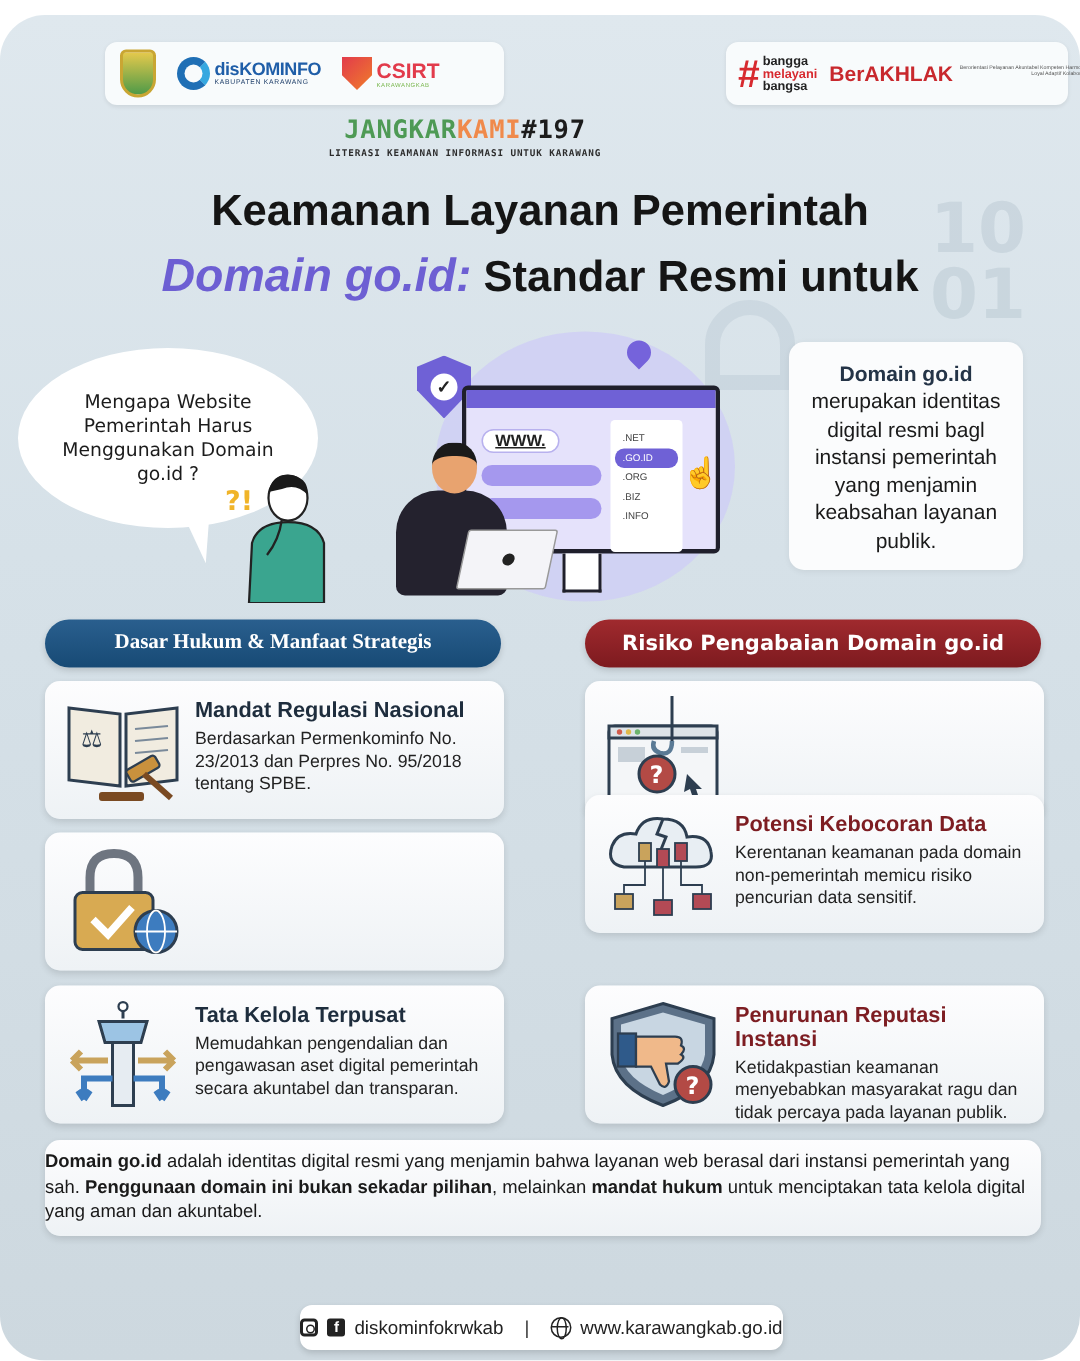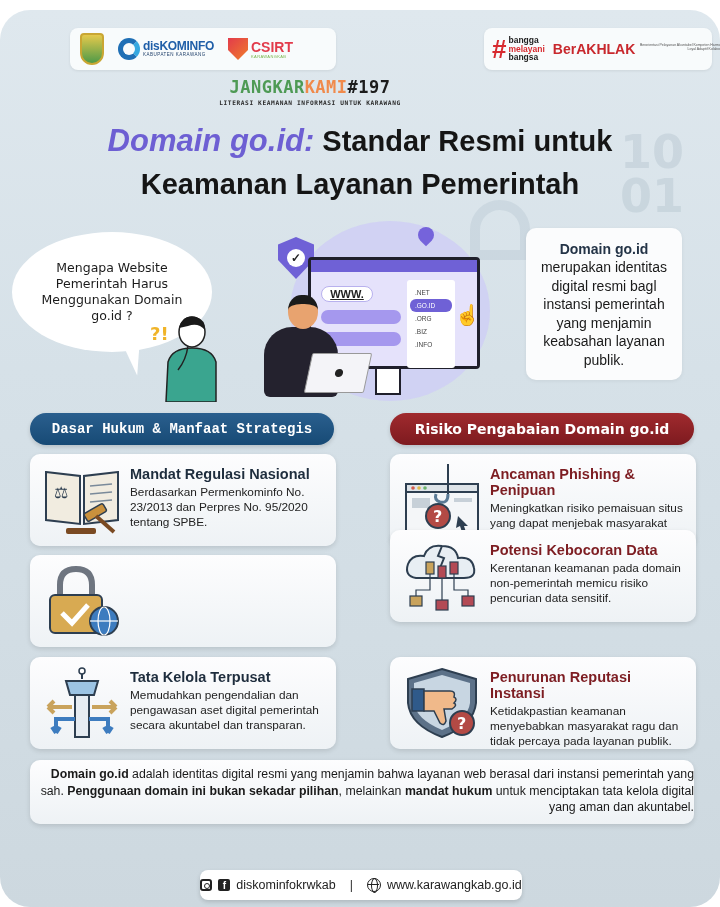--- a/index.html
+++ b/index.html
@@ -89,40 +89,40 @@
   }
   .def-title { font-size: 14px; font-weight: bold; color: #243447; line-height: 18px; }
   .def-body { font-size: 14px; color: #1a1a1a; line-height: 18.5px; }
 
   .section-pill {
     position: absolute; top: 403px; height: 32px; border-radius: 16px;
     color: #fff; font-size: 15.5px; font-weight: bold;
     display: flex; align-items: center; justify-content: center;
     box-shadow: 0 2px 4px rgba(0,0,0,0.15);
   }
-  .pill-left { left: 30px; width: 304px; background: linear-gradient(180deg,#2a5f8e,#174a75); font-family: Liberation Mono, monospace; font-size: 14px; }
+  .pill-left { left: 30px; width: 304px; background: linear-gradient(180deg,#2a5f8e,#174a75); font-family: Liberation Serif, serif; font-size: 14px; }
   .pill-right { left: 390px; width: 304px; background: linear-gradient(180deg,#a02a2e,#7d1a1f); font-family: "DejaVu Sans", sans-serif; font-size: 14px; }
 
   .card {
     position: absolute; width: 306px; height: 92px;
     background: linear-gradient(180deg,#fdfdfe,#eef2f5);
     border-radius: 10px; box-shadow: 0 2px 5px rgba(0,0,0,0.12);
   }
   .card .ic { position: absolute; left: 12px; top: 10px; width: 80px; height: 72px; }
   .card .txt { position: absolute; left: 100px; top: 12px; right: 8px; }
   .card-title { font-size: 14.5px; font-weight: bold; line-height: 16px; }
   .card-title.blue { color: #1e2d3d; }
   .card-title.red { color: #7d1d22; }
   .card-body { font-size: 11.8px; color: #222; line-height: 15px; margin-top: 3px; }
 
   .summary {
     position: absolute; left: 30px; top: 750px; width: 664px; height: 64px;
     background: linear-gradient(180deg,#fdfdfe,#eef2f5); border-radius: 10px;
     box-shadow: 0 2px 5px rgba(0,0,0,0.12);
-    text-align: right; font-size: 12.3px; line-height: 16.5px; color: #1a1a1a; padding-top: 6px;
+    text-align: left; font-size: 12.3px; line-height: 16.5px; color: #1a1a1a; padding-top: 6px;
   }
   .summary b { font-weight: bold; }
 
   .footer {
     position: absolute; left: 200px; top: 860px; width: 322px; height: 30px;
     background: #fff; border-radius: 8px; box-shadow: 0 2px 4px rgba(0,0,0,0.15);
     display: flex; align-items: center; justify-content: center; gap: 6px; font-size: 12.5px; color: #222;
   }
   .ig { width: 12px; height: 12px; border: 2px solid #222; border-radius: 3px; position: relative; }
   .ig::after { content:""; position:absolute; left:2px; top:2px; width:4px; height:4px; border:1.5px solid #222; border-radius:50%; }
@@ -175,22 +175,22 @@
   </div>
 
   <div class="series">
     <div class="series-title">
       <span class="g">JANGKAR</span><span class="o">KAMI</span><span class="d">#197</span>
     </div>
     <div class="series-sub">LITERASI KEAMANAN INFORMASI UNTUK KARAWANG</div>
   </div>
 
   <div class="headline">
+    <div><span class="dark">Keamanan Layanan Pemerintah</span></div>
     <div><span class="accent">Domain go.id:</span><span class="dark"> Standar Resmi untuk</span></div>
-    <div><span class="dark">Keamanan Layanan Pemerintah</span></div>
   </div>
 
   <div class="bubble-tail"></div>
   <div class="bubble">
     <div class="bubble-text">Mengapa Website Pemerintah Harus Menggunakan Domain go.id ?</div>
   </div>
   <svg class="thinker" viewBox="0 0 70 92">
     <text x="0" y="30" font-size="18" font-weight="bold" fill="#f0b429" font-family="DejaVu Sans, sans-serif">?!</text>
     <ellipse cx="42" cy="22" rx="13" ry="15" fill="#fff" stroke="#222" stroke-width="1.5"></ellipse>
     <path d="M29 18 Q32 4 46 7 Q56 10 55 20 Q48 12 38 16 Z" fill="#1a1a1a"></path>
@@ -242,21 +242,21 @@
       <line x1="48" y1="22" x2="70" y2="20" stroke="#7a8a9a" stroke-width="1.5"></line>
       <line x1="48" y1="30" x2="70" y2="28" stroke="#7a8a9a" stroke-width="1.5"></line>
       <line x1="48" y1="38" x2="70" y2="36" stroke="#7a8a9a" stroke-width="1.5"></line>
       <text x="12" y="34" font-size="16" fill="#2d3e50">⚖</text>
       <rect x="42" y="44" width="22" height="9" rx="2" fill="#c9913d" stroke="#2d3e50" stroke-width="1.5" transform="rotate(-30 53 48)"></rect>
       <line x1="54" y1="52" x2="72" y2="68" stroke="#7a4a22" stroke-width="4"></line>
       <rect x="24" y="64" width="30" height="6" rx="2" fill="#7a4a22"></rect>
     </svg>
     <div class="txt">
       <div class="card-title blue">Mandat Regulasi Nasional</div>
-      <div class="card-body">Berdasarkan Permenkominfo No. 23/2013 dan Perpres No. 95/2020 tentang SPBE.</div>
+      <div class="card-body">Berdasarkan Permenkominfo No. 23/2013 dan Perpres No. 95/2018 tentang SPBE.</div>
     </div>
   </div>
 
   <div class="card" style="left:30px;top:545px;">
     <svg class="ic" viewBox="0 0 80 72">
       <path d="M18 30 V20 Q18 4 34 4 Q50 4 50 20 V30" fill="none" stroke="#6e7580" stroke-width="6"></path>
       <rect x="8" y="30" width="52" height="38" rx="5" fill="#d8aa52" stroke="#2d3e50" stroke-width="2"></rect>
       <path d="M20 48 L30 58 L46 40" stroke="#fff" stroke-width="5" fill="none"></path>
       <circle cx="62" cy="56" r="14" fill="#3d7cbf" stroke="#2d3e50" stroke-width="2"></circle>
       <ellipse cx="62" cy="56" rx="6" ry="14" fill="none" stroke="#fff" stroke-width="1.2"></ellipse>
@@ -289,24 +289,20 @@
         <circle cx="17" cy="24" r="1.8" fill="#e0b94a"></circle>
         <circle cx="23" cy="24" r="1.8" fill="#6cb36c"></circle>
       <line x1="46" y1="0" x2="46" y2="30" stroke="#2d3e50" stroke-width="2"></line>
       <path d="M46 30 Q46 40 38 38 Q32 36 34 30" stroke="#5a7a95" stroke-width="3" fill="none"></path>
       <rect x="10" y="34" width="18" height="10" fill="#c7d0d8"></rect>
       <rect x="52" y="34" width="18" height="4" fill="#c7d0d8"></rect>
       <circle cx="36" cy="52" r="12" fill="#b34a45" stroke="#2d3e50" stroke-width="2"></circle>
       <text x="31" y="58" font-size="16" font-weight="bold" fill="#fff" font-family="DejaVu Sans, sans-serif">?</text>
       <path d="M56 52 L66 62 L62 62 L64 68 L60 68 L58 62 L54 64 Z" fill="#2d3e50"></path>
     </svg>
-    <div class="txt">
-      <div class="card-title red">Ancaman Phishing &amp; Penipuan</div>
-      <div class="card-body">Meningkatkan risiko pemaisuan situs yang dapat menjebak masyarakat dengan informasi paisu.</div>
-    </div>
   </div>
 
   <div class="card" style="left:390px;top:520px;padding-left:36px;">
     <svg class="ic" viewBox="0 0 80 72">
       <path d="M14 38 Q2 36 6 24 Q10 14 22 16 Q26 4 40 6 Q54 6 56 18 Q70 16 72 28 Q74 38 62 38 Z" fill="#e8eef3" stroke="#2d3e50" stroke-width="2"></path>
       <path d="M40 6 L36 16 L42 18 L38 28" stroke="#2d3e50" stroke-width="2" fill="none"></path>
       <rect x="24" y="22" width="8" height="12" fill="#c9a35c" stroke="#2d3e50" stroke-width="1.2"></rect>
       <rect x="36" y="26" width="8" height="12" fill="#b34a55" stroke="#2d3e50" stroke-width="1.2"></rect>
       <rect x="48" y="22" width="8" height="12" fill="#b34a55" stroke="#2d3e50" stroke-width="1.2"></rect>
       <path d="M28 34 V50 H14 V56 M40 38 V60 M52 34 V50 H66 V56" stroke="#2d3e50" stroke-width="1.2" fill="none"></path>

